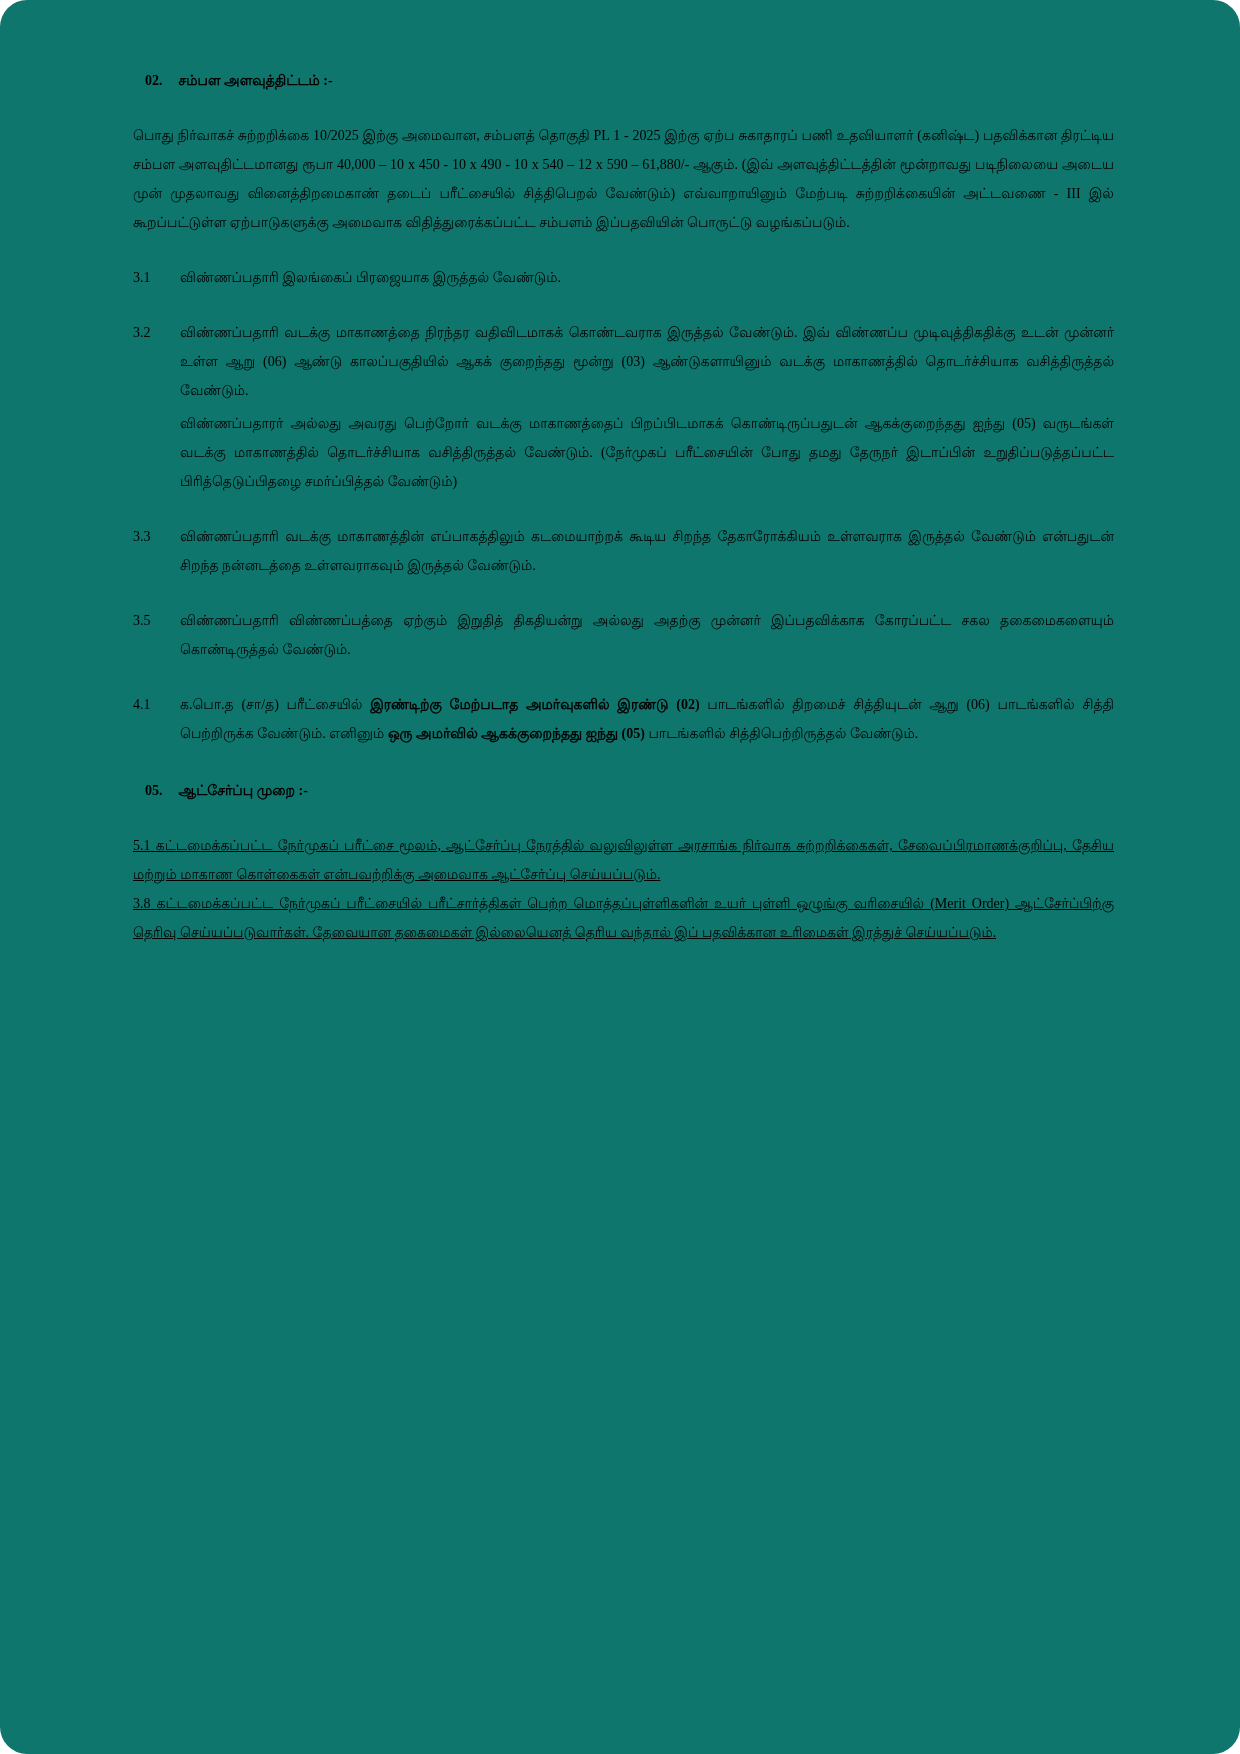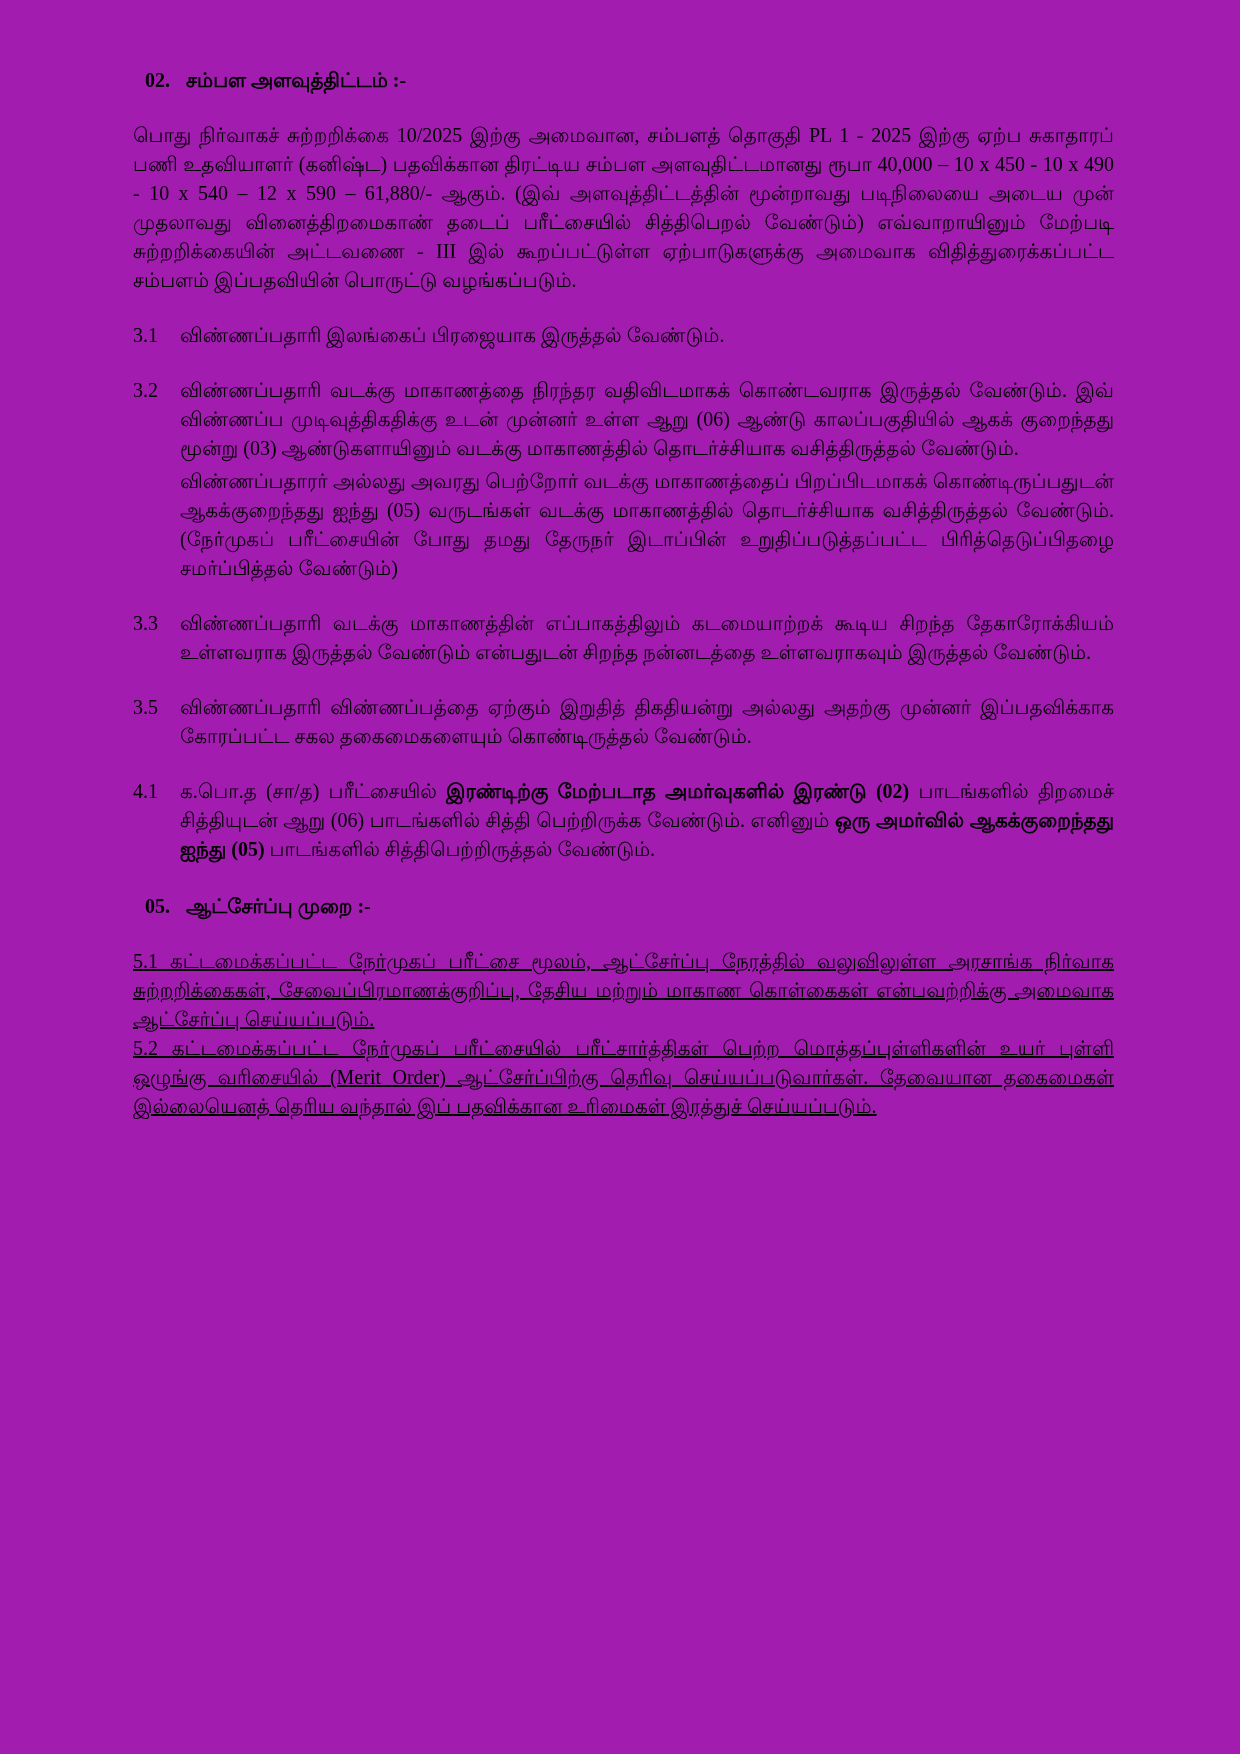--- a/index.html
+++ b/index.html
@@ -6,26 +6,27 @@
     margin: 0;
     padding: 0;
     background: #ffffff;
   }
   .page {
     position: relative;
     width: 1240px;
     height: 1754px;
     box-sizing: border-box;
     padding: 66px 126px 40px 133px;
-    background: #a21caf;
+    background: #0f766e;
     color: #000000;
     font-family: "Liberation Serif", "DejaVu Serif", serif;
-    font-size: 20px;
+    font-size: 14px;
     line-height: 29px;
     overflow: hidden;
+    border-radius: 27px;
   }
   .heading {
     font-weight: bold;
     margin: 28px 0 26px 12px;
     white-space: nowrap;
   }
   .heading.first { margin-top: 0; }
   .heading .hnum { margin-right: 16px; }
   .para {
     margin: 0 0 26px 0;
@@ -89,16 +90,16 @@
 
   <div class="heading">
     <span class="hnum">05.</span><span class="htitle">ஆட்சேர்ப்பு முறை :-</span>
   </div>
 
   <p class="para tight">
     <span>5.1</span> <span>கட்டமைக்கப்பட்ட நேர்முகப் பரீட்சை மூலம், ஆட்சேர்ப்பு நேரத்தில் வலுவிலுள்ள அரசாங்க நிர்வாக சுற்றறிக்கைகள், சேவைப்பிரமாணக்குறிப்பு, தேசிய மற்றும் மாகாண கொள்கைகள் என்பவற்றிக்கு அமைவாக ஆட்சேர்ப்பு செய்யப்படும்.</span>
   </p>
 
   <p class="para tight">
-    <span>5.2</span> <span>கட்டமைக்கப்பட்ட நேர்முகப் பரீட்சையில் பரீட்சார்த்திகள் பெற்ற மொத்தப்புள்ளிகளின் உயர் புள்ளி ஒழுங்கு வரிசையில் (Merit Order) ஆட்சேர்ப்பிற்கு தெரிவு செய்யப்படுவார்கள். தேவையான தகைமைகள் இல்லையெனத் தெரிய வந்தால் இப் பதவிக்கான உரிமைகள் இரத்துச் செய்யப்படும்.</span>
+    <span>3.8</span> <span>கட்டமைக்கப்பட்ட நேர்முகப் பரீட்சையில் பரீட்சார்த்திகள் பெற்ற மொத்தப்புள்ளிகளின் உயர் புள்ளி ஒழுங்கு வரிசையில் (Merit Order) ஆட்சேர்ப்பிற்கு தெரிவு செய்யப்படுவார்கள். தேவையான தகைமைகள் இல்லையெனத் தெரிய வந்தால் இப் பதவிக்கான உரிமைகள் இரத்துச் செய்யப்படும்.</span>
   </p>
 
 </div>
 
 </body></html>

